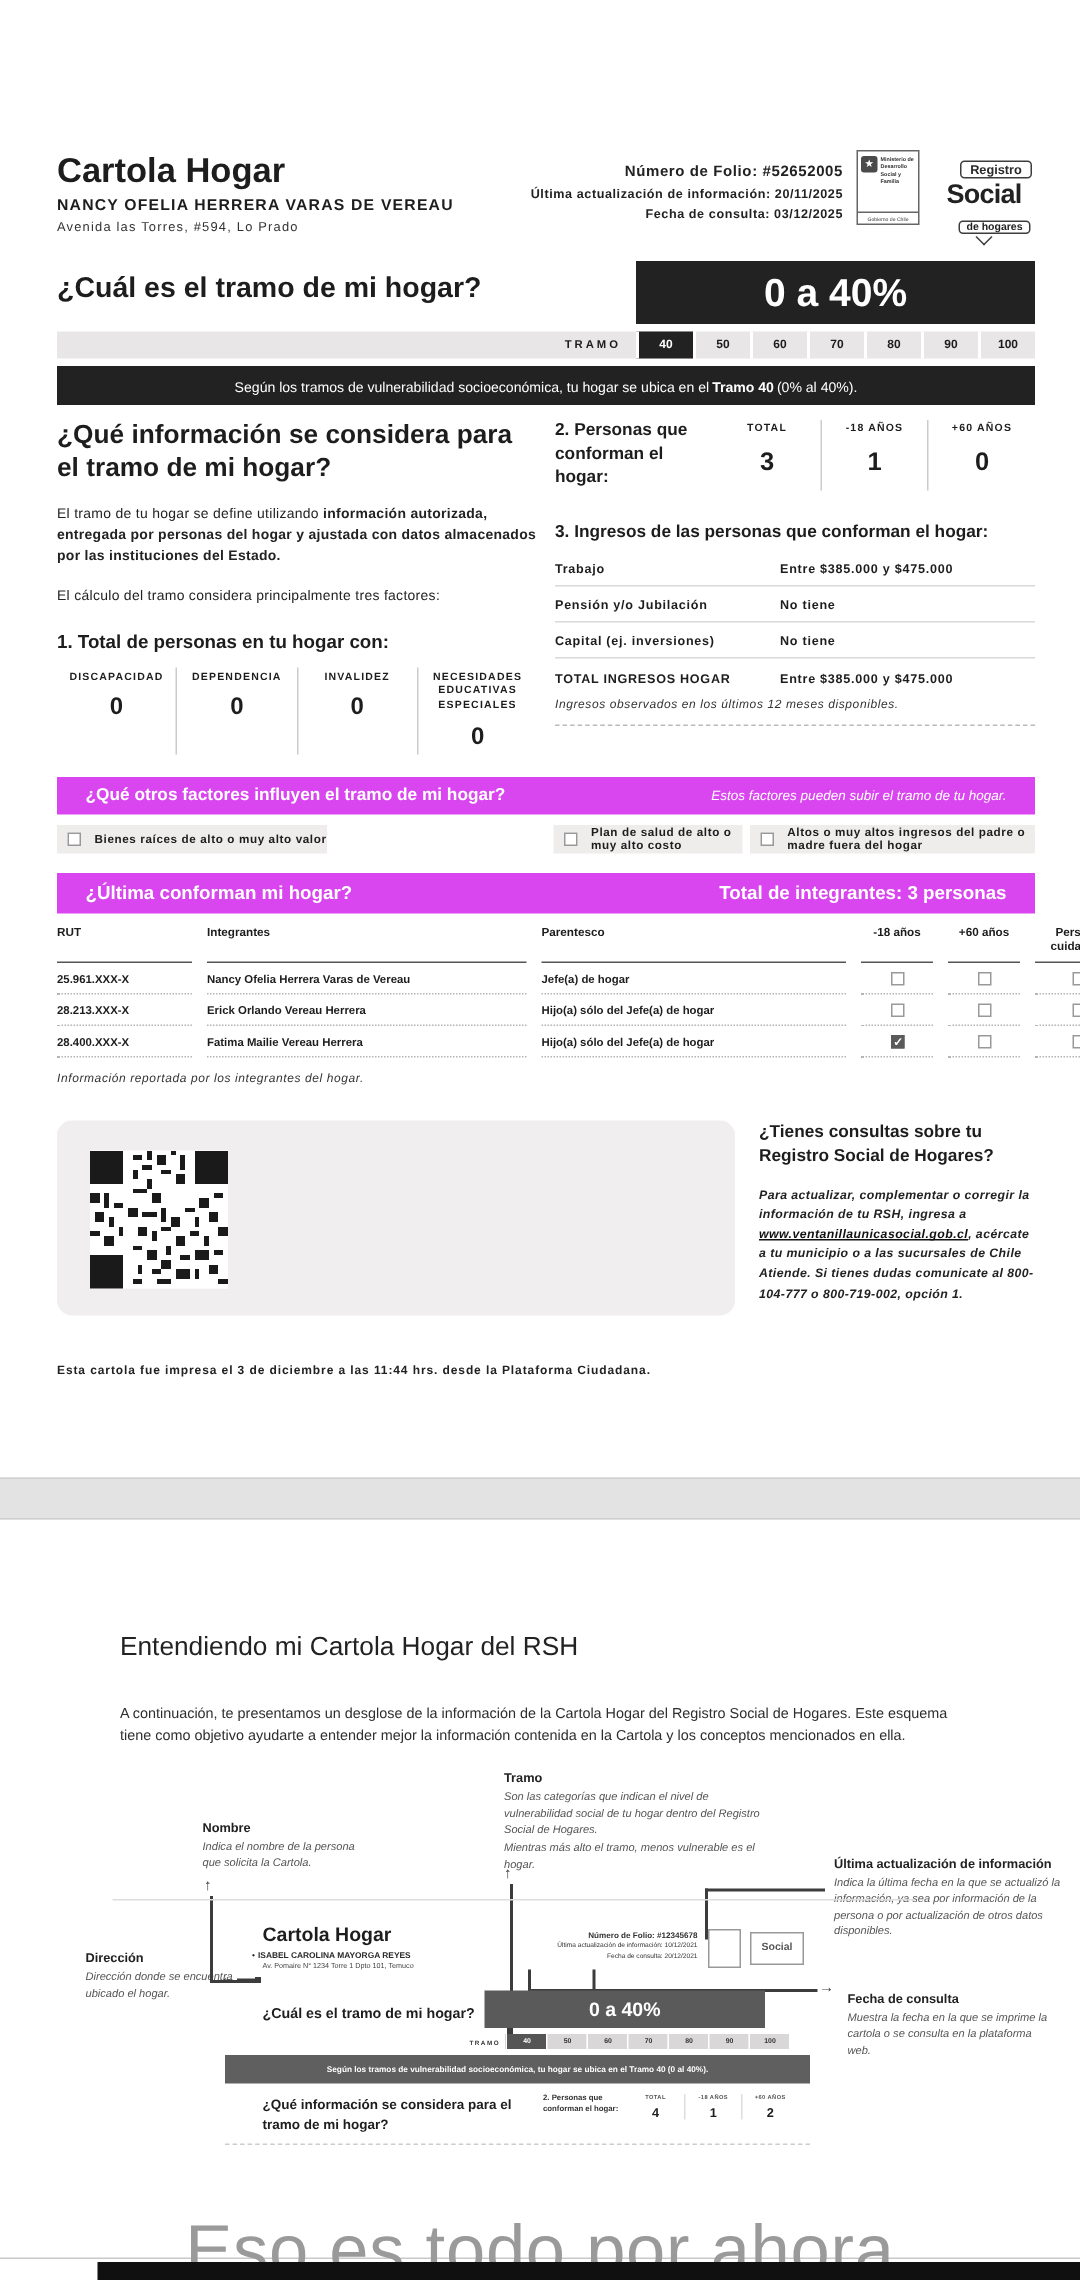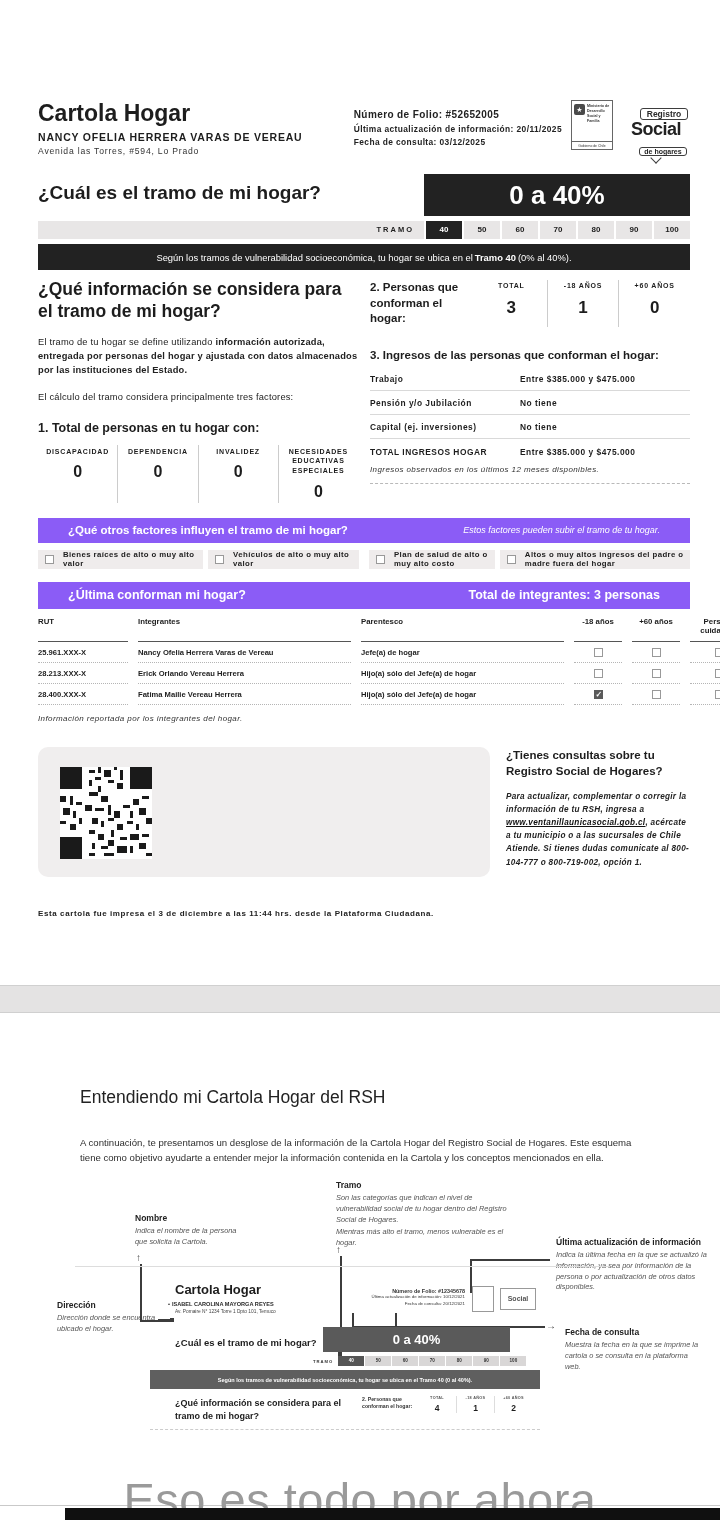--- a/index.html
+++ b/index.html
@@ -7,21 +7,21 @@
        font-family:"Liberation Sans",sans-serif;color:#1d1d1d}
   *{box-sizing:border-box}
 
   
   .p1{height:985px;padding:100px 30px 0 38px;overflow:hidden}
   .hdr{display:flex;justify-content:space-between;align-items:flex-start}
   .hdr-title{font-size:23px;font-weight:bold}
   .hdr-name{font-size:10.5px;font-weight:bold;letter-spacing:.8px;margin-top:4px}
   .hdr-addr{font-size:8.6px;letter-spacing:.8px;color:#333;margin-top:3px}
   .hdr-right{display:flex;gap:9px;align-items:flex-start}
-  .folio{text-align:left;font-size:8.4px;letter-spacing:.4px;line-height:1.55;font-weight:600;color:#222;padding-top:7px}
+  .folio{text-align:right;font-size:8.4px;letter-spacing:.4px;line-height:1.55;font-weight:600;color:#222;padding-top:7px}
   .folio .b{font-size:10px;font-weight:bold}
   .min-logo{width:42px;height:50px;border:1.5px solid #666;display:flex;flex-direction:column}
   .min-top{flex:1;display:flex;align-items:flex-start;gap:2px;padding:3px 2px}
   .crest{width:11px;height:11px;background:#4a4a4a;border-radius:2px;color:#fff;font-size:7px;line-height:11px;text-align:center;flex:none}
   .min-lines{font-size:3.6px;line-height:1.35;font-weight:600;color:#333}
   .min-foot{border-top:1px solid #666;font-size:3.4px;text-align:center;padding:1.5px 0;color:#333}
   .rsh{width:68px;text-align:center;padding-top:3px}
   .rsh-reg{display:inline-block;border:1.5px solid #3d3d3d;border-radius:3px;padding:0 6px;font-size:8.5px;font-weight:bold;color:#2b2b2b;margin-left:16px}
   .rsh-soc{font-size:18px;font-weight:800;letter-spacing:-.5px;margin-top:-2px;color:#222}
   .rsh-hog{display:inline-block;border:1.5px solid #3d3d3d;border-radius:3px;padding:0 4px;font-size:7px;font-weight:bold;margin-left:14px;margin-top:-2px}
@@ -58,21 +58,21 @@
   .f2s .lab{font-size:7px;font-weight:bold;letter-spacing:.8px}
   .f2s .val{font-size:17px;font-weight:bold;margin-top:9px}
   .f3-h{font-size:11.5px;font-weight:bold;margin-top:22px}
   .ing{margin-top:6px}
   .ing-row{display:flex;padding:7px 0 6px;border-bottom:1px solid #d9d9d9;font-size:8.4px;letter-spacing:.5px}
   .ing-label{width:150px;font-weight:600}
   .ing-val{font-weight:bold}
   .ing-total{display:flex;padding:8px 0 2px;font-size:8.4px;font-weight:bold;letter-spacing:.5px}
   .ing-note{font-size:8px;font-style:italic;letter-spacing:.4px;margin-top:6px;padding-bottom:9px;border-bottom:1px dashed #b9b9b9;color:#333}
 
-  .bar{background:#8b5cf6;color:#fff;display:flex;justify-content:space-between;align-items:center;padding:0 30px}
+  .bar{background:#d946ef;color:#fff;display:flex;justify-content:space-between;align-items:center;padding:0 19px}
   .otros{margin-top:15px}
   .otros .bar{height:25px}
   .bar-h{font-size:11.5px;font-weight:bold}
   .bar-note{font-size:9px;font-style:italic}
   .otros-grid{display:grid;grid-template-columns:1fr 1fr;column-gap:10px;margin-top:7px}
   .chk-col{display:flex;flex-direction:row;gap:5px}
   .chk-row{background:#efecec;height:19px;display:flex;align-items:center;padding-left:7px;gap:9px}
   .cb{width:9px;height:9px;background:#fff;border:1px solid #999;flex:none;position:relative}
   .cb.checked{background:#5a5a5a;border-color:#5a5a5a}
   .cb.checked::after{content:"\2713";position:absolute;color:#fff;font-size:8px;left:1px;top:-1px}
@@ -275,24 +275,20 @@
   <div class="otros">
     <div class="bar">
       <div class="bar-h">¿Qué otros factores influyen el tramo de mi hogar?</div>
       <div class="bar-note">Estos factores pueden subir el tramo de tu hogar.</div>
     </div>
     <div class="otros-grid">
       <div class="chk-col">
         <div class="chk-row">
           <span class="cb"></span>
           <span class="chk-label">Bienes raíces de alto o muy alto valor</span>
-        </div>
-        <div class="chk-row">
-          <span class="cb"></span>
-          <span class="chk-label">Vehículos de alto o muy alto valor</span>
         </div>
       </div>
       <div class="chk-col">
         <div class="chk-row">
           <span class="cb"></span>
           <span class="chk-label">Plan de salud de alto o muy alto costo</span>
         </div>
         <div class="chk-row">
           <span class="cb"></span>
           <span class="chk-label">Altos o muy altos ingresos del padre o madre fuera del hogar</span>

